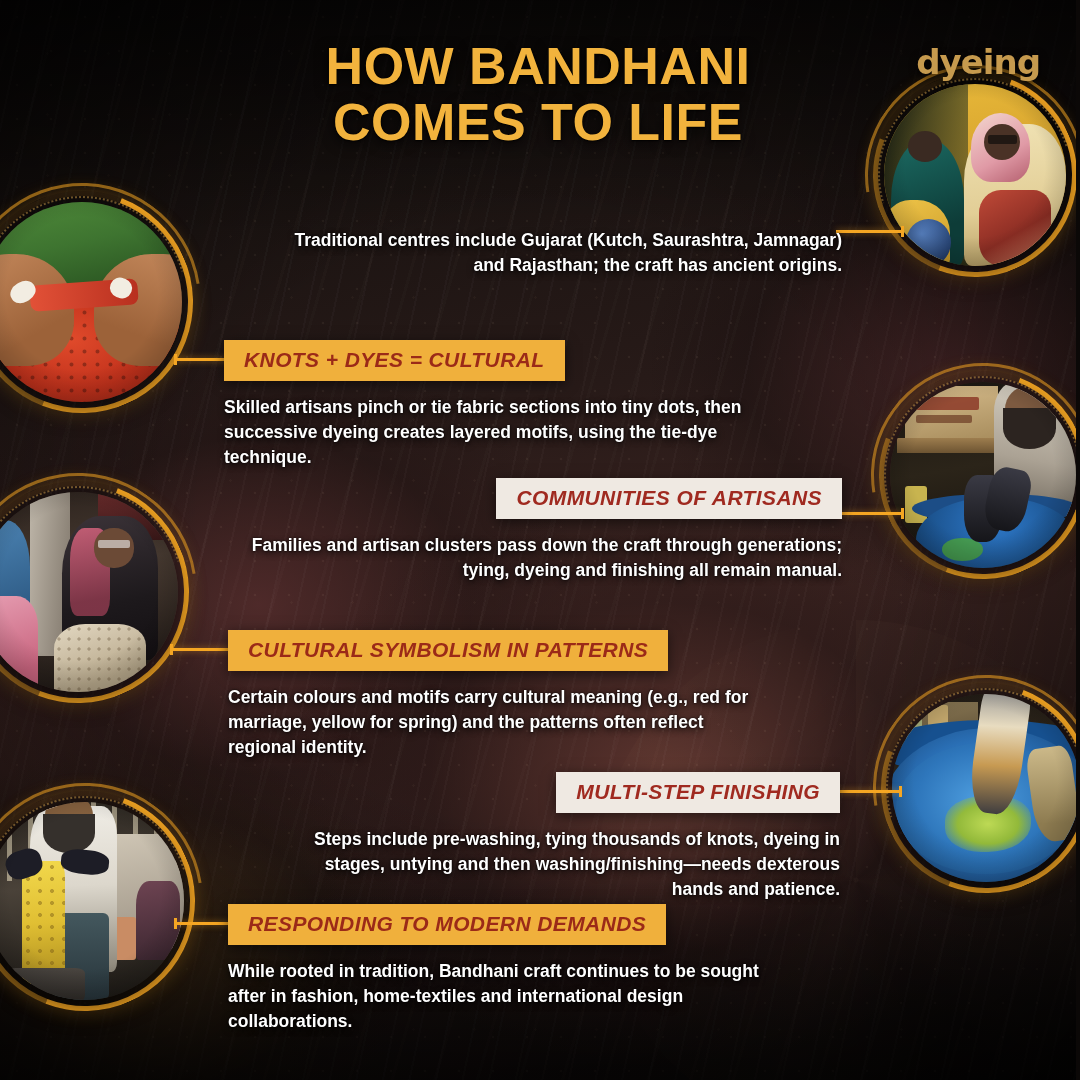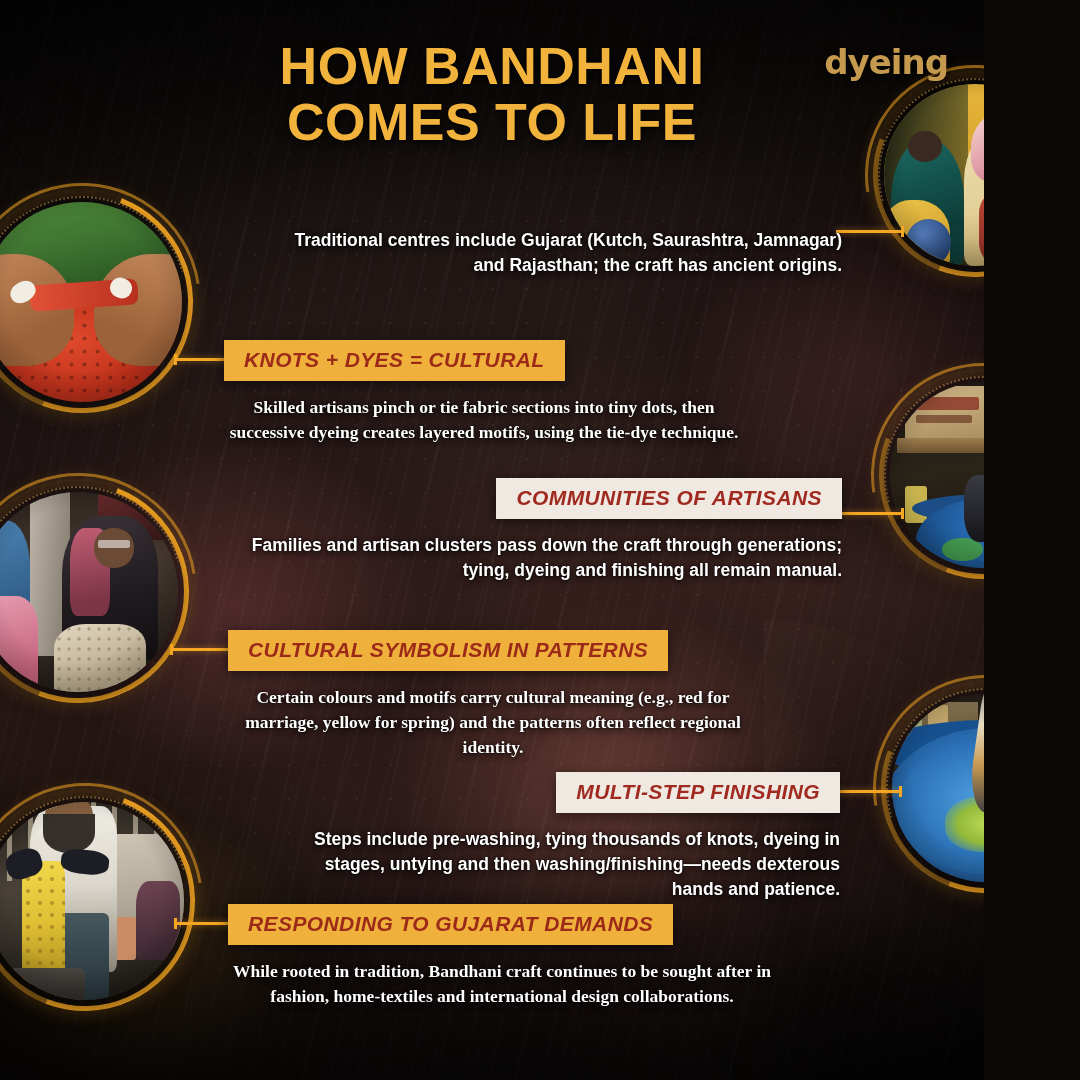--- a/index.html
+++ b/index.html
@@ -6,21 +6,21 @@
 
   html,body{
     width:1080px; height:1080px;
     background:#0b0807;
     font-family:"Liberation Sans", sans-serif;
     overflow:hidden;
   }
 
   #poster{
     position:relative;
-    width:984px; height:1080px;
+    width:1076px; height:1080px;
     overflow:hidden;
     background:#15100e;
   }
 
   
   .bg{ position:absolute; inset:0; }
 
   .bg-base{
     background:
       radial-gradient(ellipse 46% 34% at 62% 72%, rgba(96,54,48,.95) 0%, rgba(44,25,24,.55) 48%, rgba(14,10,9,0) 78%),
@@ -259,21 +259,21 @@
 
   .body{
     margin-top:14px;
     font-size:17.5px;
     line-height:1.42;
     font-weight:bold;
     color:#FFFFFF;
     text-shadow:0 2px 7px rgba(0,0,0,.92), 0 0 2px rgba(0,0,0,.9);
   }
   .body.right{ text-align:right; }
-  .body.left{ text-align:center;font-family:Liberation Serif, serif; }
+  .body.left{ text-align:left; }
 </style>
 </head>
 <body>
 
 <div id="poster">
 
   <div class="bg bg-base"></div>
   <div class="bg bg-fabricfold"></div>
   <div class="bg bg-dots"></div>
   <div class="bg-motif"></div>
@@ -446,17 +446,17 @@
     <div class="hdr cream">COMMUNITIES OF ARTISANS</div>
     <div class="body right">Families and artisan clusters pass down the craft through generations; tying, dyeing and finishing all remain manual.</div>
   </div>
 
   <div class="block" style="left:300px; top:772px; width:540px; text-align:right;">
     <div class="hdr cream">MULTI-STEP FINISHING</div>
     <div class="body right">Steps include pre-washing, tying thousands of knots, dyeing in stages, untying and then washing/finishing—needs dexterous hands and patience.</div>
   </div>
 
   <div class="block" style="left:228px; top:904px; width:548px; text-align:left;">
-    <div class="hdr amber">RESPONDING TO GUJARAT DEMANDS</div>
+    <div class="hdr amber">RESPONDING TO MODERN DEMANDS</div>
     <div class="body left">While rooted in tradition, Bandhani craft continues to be sought after in fashion, home-textiles and international design collaborations.</div>
   </div>
 
 </div>
 
 </body></html>

